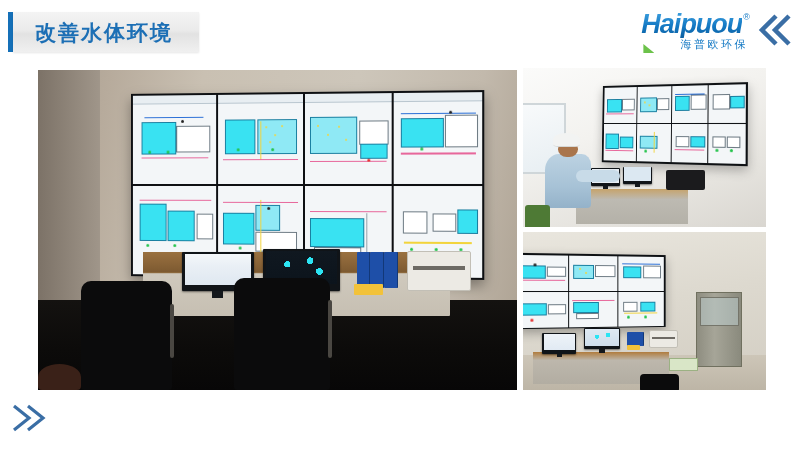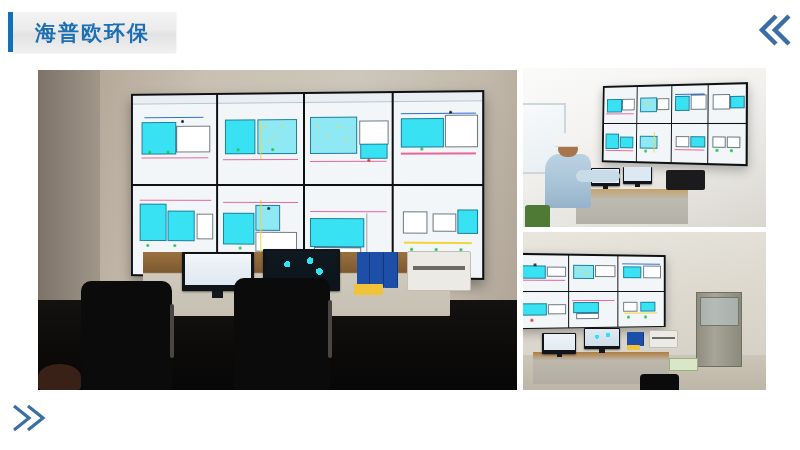--- a/index.html
+++ b/index.html
@@ -334,25 +334,33 @@
   }
 </style>
 </head>
 <body>
 
 <div id="slide">
 
   <div id="title-plate">
     <div id="title-accent-bar"></div>
     <div id="title-box">
-      <span id="title-text">海普欧环保</span>
+      <span id="title-text">改善水体环境</span>
     </div>
   </div>
 
   <div id="brand">
+    <div id="brand-mark">
+      <div id="brand-wordmark-row">
+        <span id="brand-wordmark">Haipuou</span>
+        <span id="brand-leaf"></span>
+        <span id="brand-reg">®</span>
+      </div>
+      <span id="brand-cn">海普欧环保</span>
+    </div>
     <span id="brand-chevrons">
       <svg width="36" height="40" viewBox="0 0 36 40" aria-hidden="true">
         <polyline points="20,6 6,20 20,34" fill="none" stroke="#3a6ea5" stroke-width="4.5"></polyline>
         <polyline points="33,6 19,20 33,34" fill="none" stroke="#3a6ea5" stroke-width="4.5"></polyline>
       </svg>
     </span>
   </div>
 
   <div id="gallery">
 

